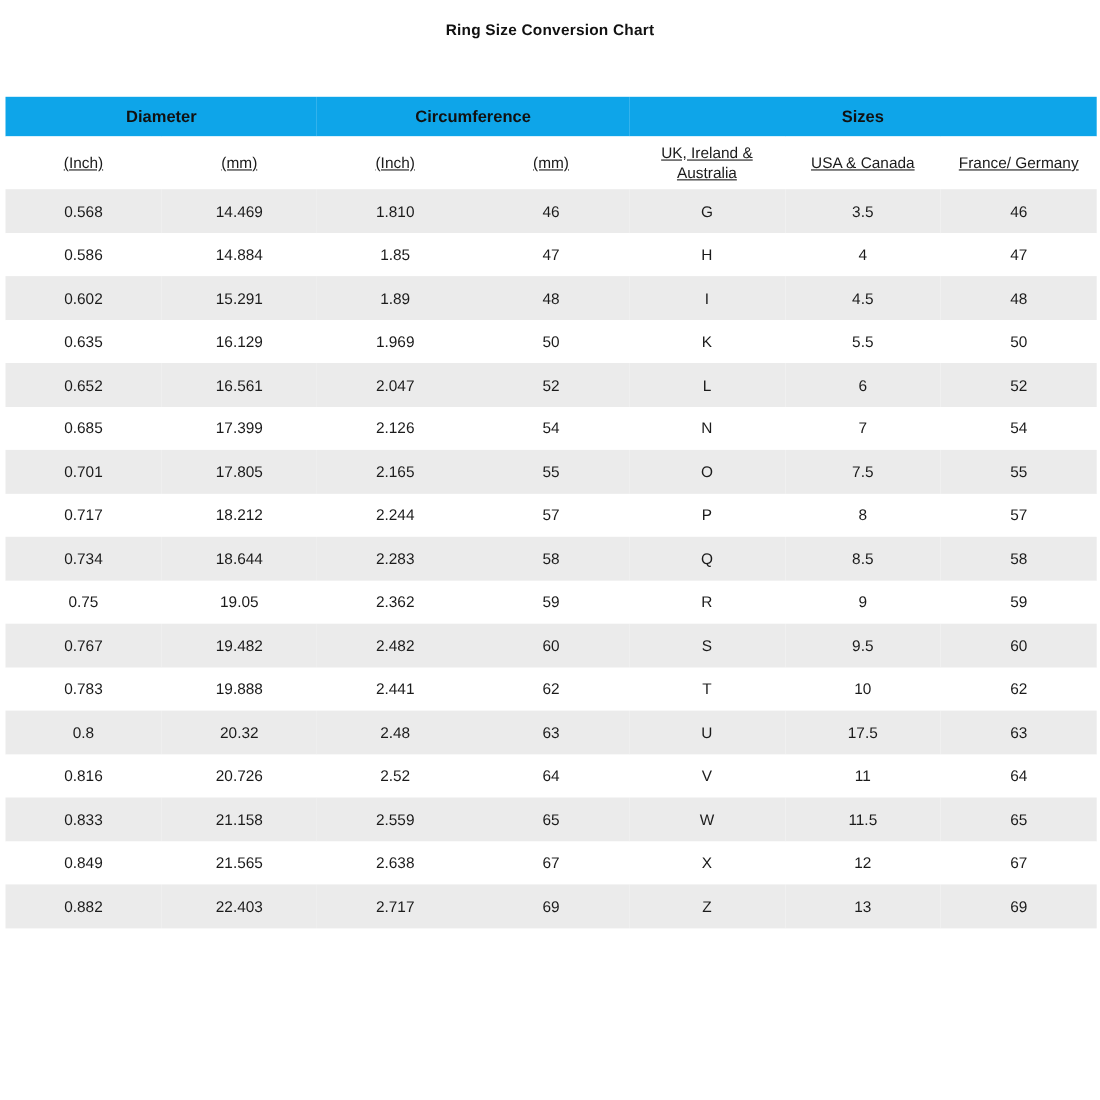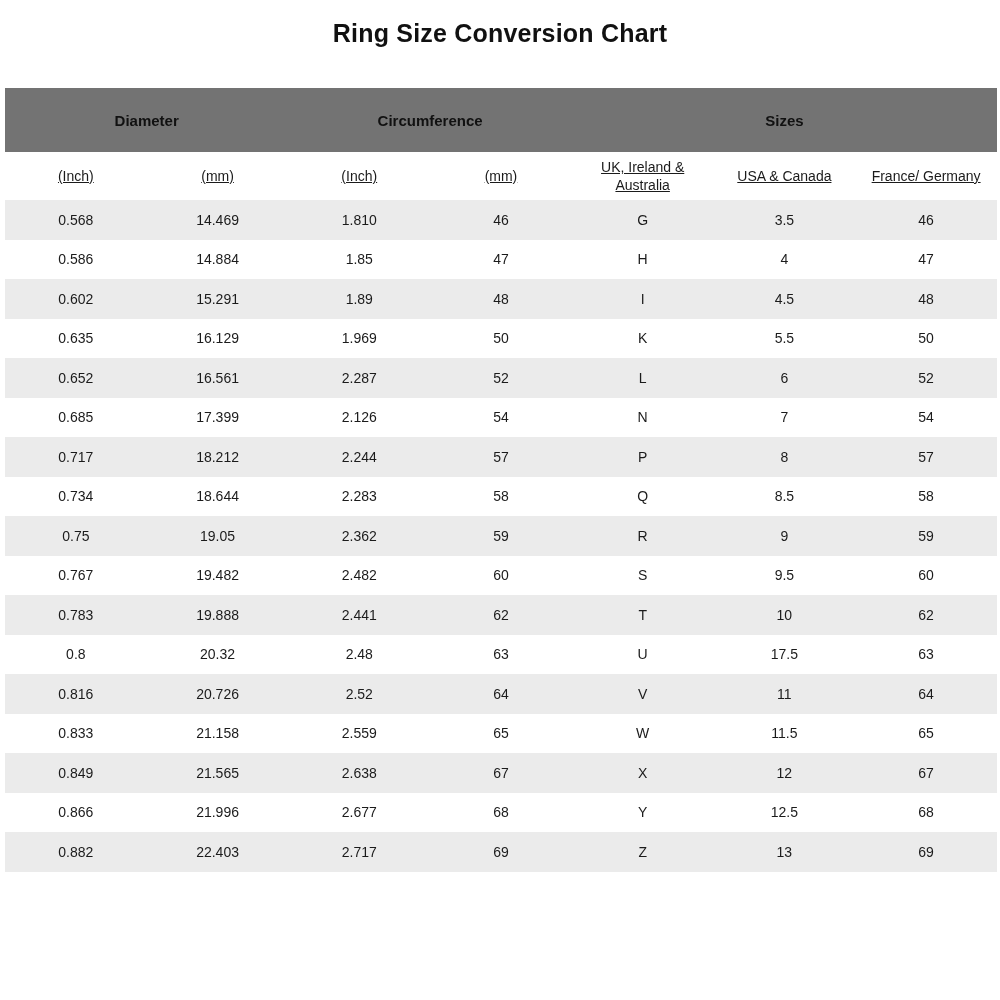--- a/index.html
+++ b/index.html
@@ -8,43 +8,43 @@
     height: 1000px;
     background: #ffffff;
     font-family: "Liberation Sans", sans-serif;
     color: #1b1b1b;
     overflow: hidden;
   }
   .page-title {
     padding-top: 19px;
     height: 44px;
     text-align: center;
-    font-size: 25px;
+    font-size: 14px;
     font-weight: bold;
     letter-spacing: 0.2px;
     color: #111111;
   }
   table.ring-table {
     margin-top: 44px;
     margin-left: 5px;
     width: 992px;
     border-collapse: collapse;
     table-layout: fixed;
   }
   table.ring-table th,
   table.ring-table td {
     text-align: center;
     vertical-align: middle;
     font-weight: normal;
     font-size: 14px;
     padding: 0 4px;
   }
   tr.group-header-row {
-    height: 64px;
-    background: #737373;
+    height: 36px;
+    background: #0ea5e9;
   }
   tr.group-header-row th {
     font-size: 15px;
     font-weight: bold;
     color: #111111;
   }
   tr.sub-header-row {
     height: 48px;
     background: #ffffff;
     text-decoration: underline;
@@ -117,36 +117,45 @@
         <td>16.129</td>
         <td>1.969</td>
         <td>50</td>
         <td>K</td>
         <td>5.5</td>
         <td>50</td>
       </tr>
       <tr>
         <td>0.652</td>
         <td>16.561</td>
-        <td>2.287</td>
+        <td>2.047</td>
         <td>52</td>
         <td>L</td>
         <td>6</td>
         <td>52</td>
       </tr>
       <tr>
         <td>0.685</td>
         <td>17.399</td>
         <td>2.126</td>
         <td>54</td>
         <td>N</td>
         <td>7</td>
         <td>54</td>
       </tr>
       <tr>
+        <td>0.701</td>
+        <td>17.805</td>
+        <td>2.165</td>
+        <td>55</td>
+        <td>O</td>
+        <td>7.5</td>
+        <td>55</td>
+      </tr>
+      <tr>
         <td>0.717</td>
         <td>18.212</td>
         <td>2.244</td>
         <td>57</td>
         <td>P</td>
         <td>8</td>
         <td>57</td>
       </tr>
       <tr>
         <td>0.734</td>
@@ -214,29 +223,20 @@
       <tr>
         <td>0.849</td>
         <td>21.565</td>
         <td>2.638</td>
         <td>67</td>
         <td>X</td>
         <td>12</td>
         <td>67</td>
       </tr>
       <tr>
-        <td>0.866</td>
-        <td>21.996</td>
-        <td>2.677</td>
-        <td>68</td>
-        <td>Y</td>
-        <td>12.5</td>
-        <td>68</td>
-      </tr>
-      <tr>
         <td>0.882</td>
         <td>22.403</td>
         <td>2.717</td>
         <td>69</td>
         <td>Z</td>
         <td>13</td>
         <td>69</td>
       </tr>
     </tbody>
 </table>

